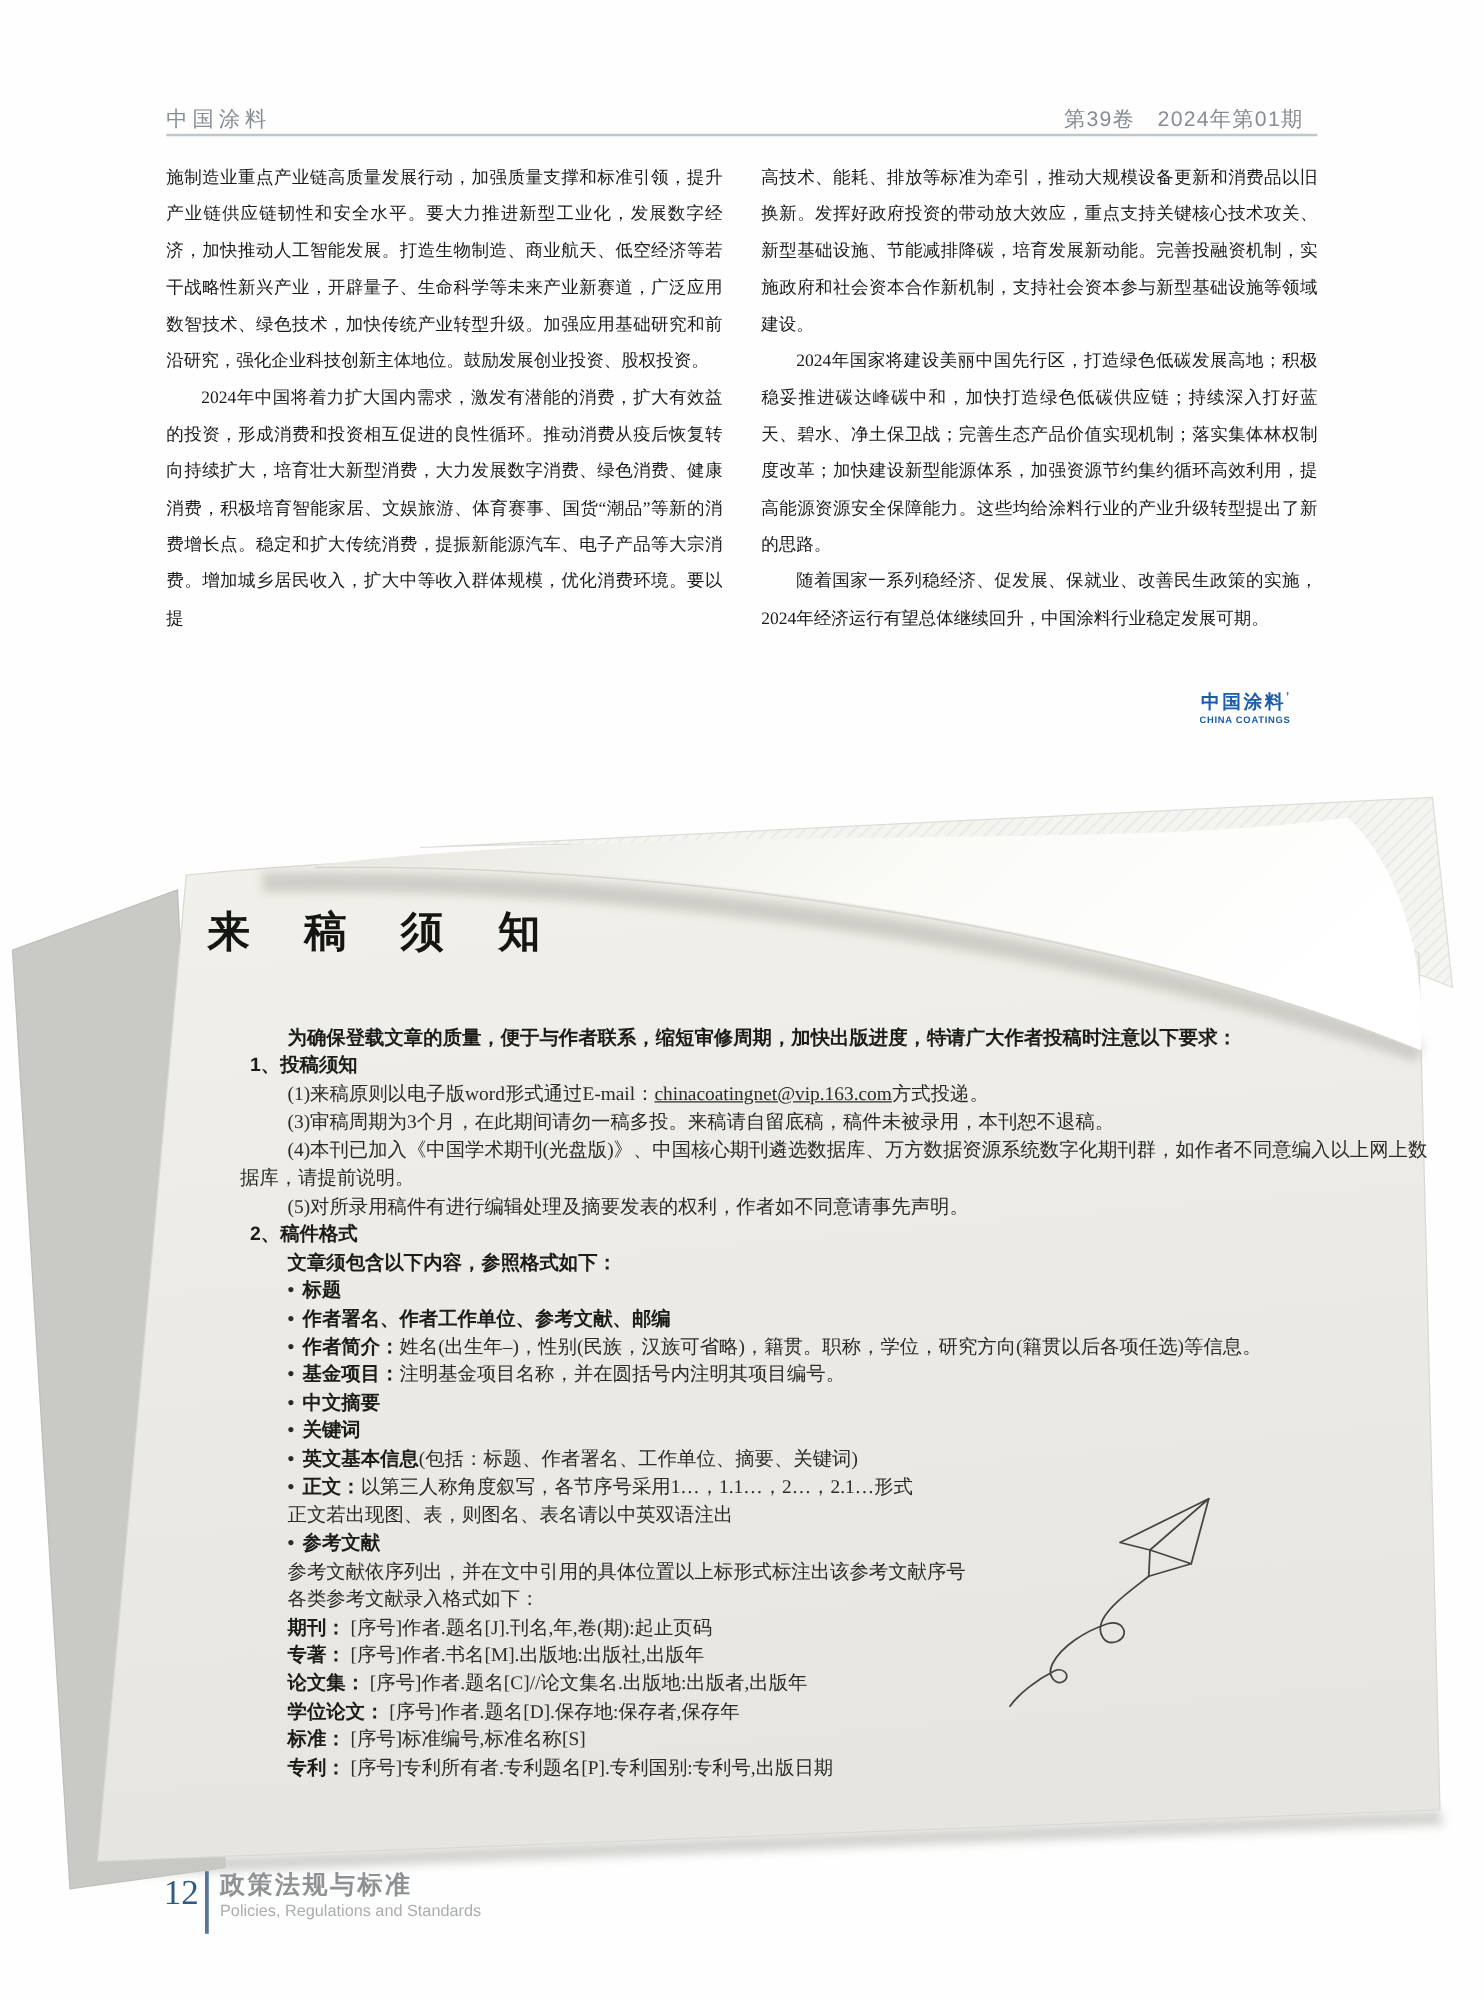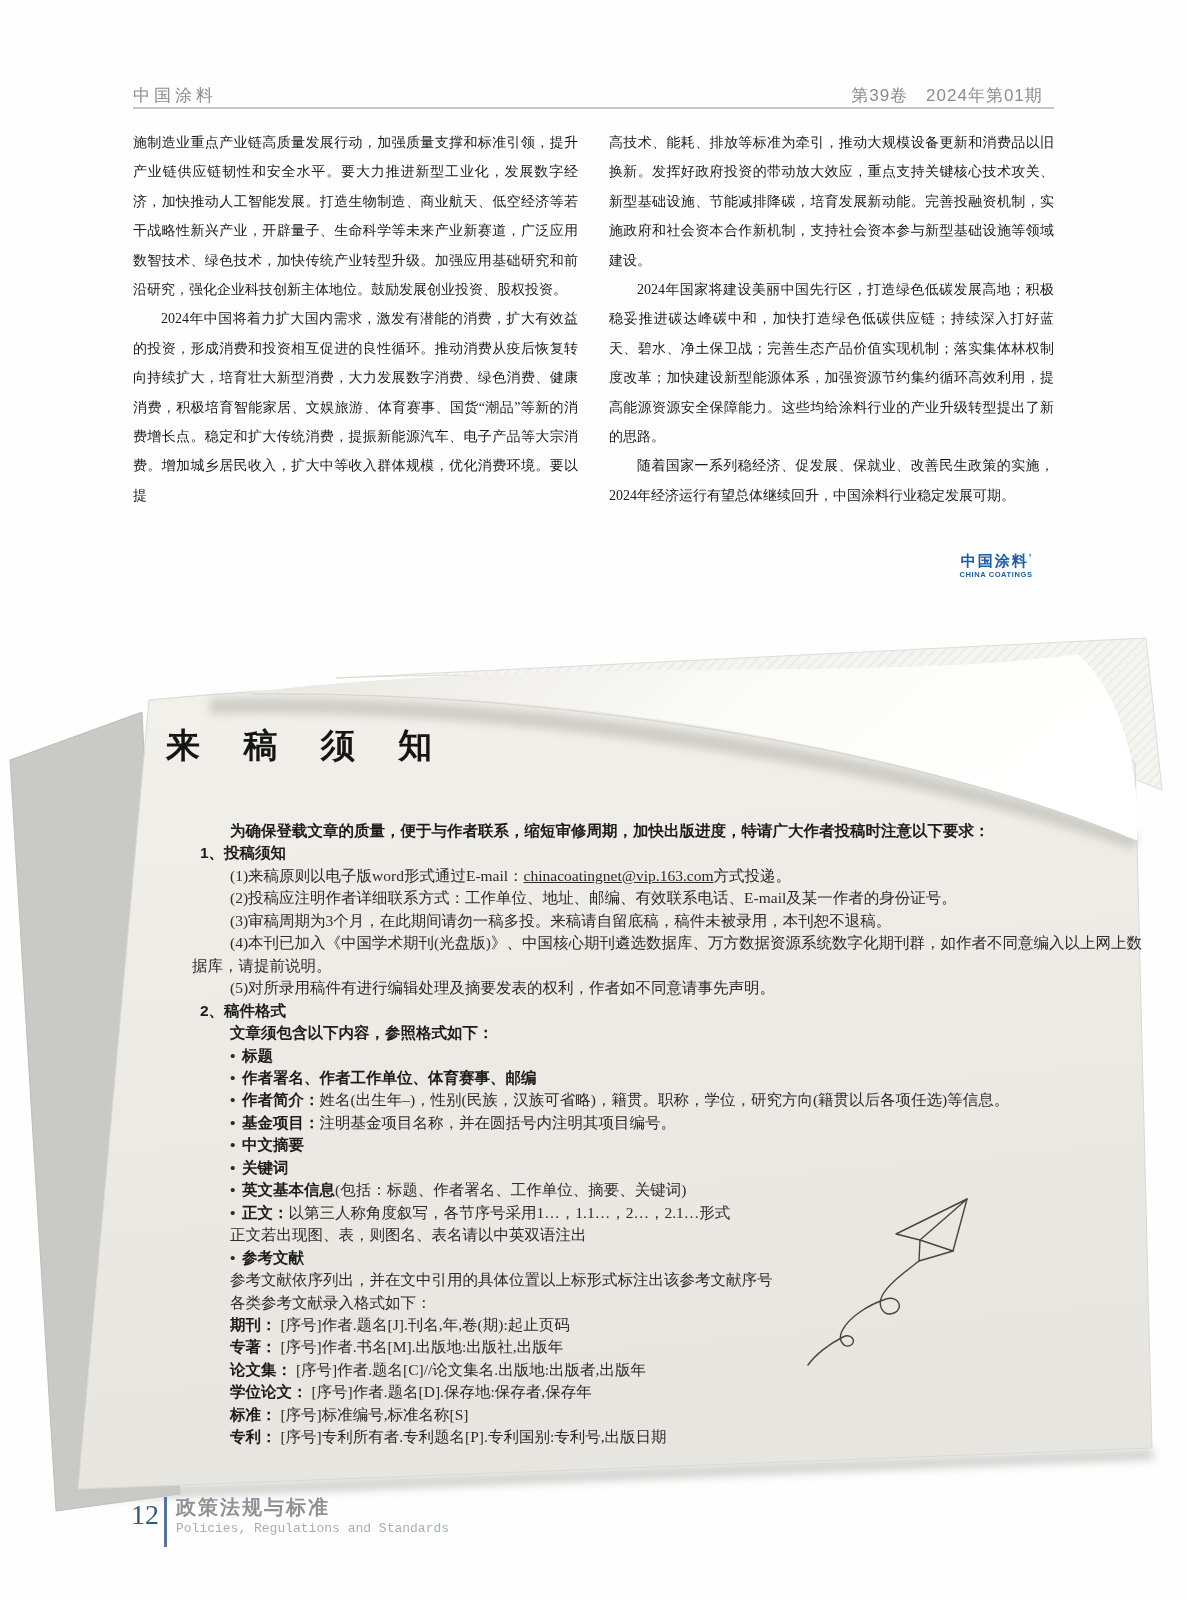--- a/index.html
+++ b/index.html
@@ -41,21 +41,21 @@
   .u{text-decoration:underline;}
   .contact{position:absolute;left:786px;top:1369px;font-size:15.5px;line-height:21.5px;
            font-family:"Liberation Sans",sans-serif;font-weight:bold;color:#222220;}
 
   
   .foot-num{position:absolute;left:131px;top:1499px;font-size:28px;color:#2d5b83;}
   .foot-bar{position:absolute;left:164px;top:1497px;width:3px;height:50px;background:#57759c;}
   .foot-cn{position:absolute;left:176px;top:1494px;font-size:20px;font-weight:bold;color:#8e9295;
            letter-spacing:2px;font-family:"Liberation Sans",sans-serif;}
   .foot-en{position:absolute;left:176px;top:1521px;font-size:13px;color:#aaadb0;
-           font-family:Liberation Mono, monospace;}
+           font-family:Liberation Sans, sans-serif;}
 </style>
 </head>
 <body>
 
 <div class="page">
 
   <div class="hdr-left">中国涂料</div>
   <div class="hdr-right">第39卷　2024年第01期</div>
   <div class="hdr-rule"></div>
 
@@ -118,30 +118,29 @@
     </g>
   </svg>
 
   <div class="notice-title">来 稿 须 知</div>
 
   <div class="notice-body">
     <div class="nb-intro nb-bold">为确保登载文章的质量，便于与作者联系，缩短审修周期，加快出版进度，特请广大作者投稿时注意以下要求：</div>
 
     <div class="nb-h nb-bold">1、投稿须知</div>
     <div class="nb-item"><span>(1)来稿原则以电子版word形式通过E-mail：</span><span class="u">chinacoatingnet@vip.163.com</span><span>方式投递。</span></div>
-    <div class="nb-item">(2)投稿应注明作者详细联系方式：工作单位、地址、邮编、有效联系电话、E-mail及某一作者的身份证号。</div>
     <div class="nb-item">(3)审稿周期为3个月，在此期间请勿一稿多投。来稿请自留底稿，稿件未被录用，本刊恕不退稿。</div>
     <div class="nb-item">(4)本刊已加入《中国学术期刊(光盘版)》、中国核心期刊遴选数据库、万方数据资源系统数字化期刊群，如作者不同意编入以上网上数据库，请提前说明。</div>
     <div class="nb-item">(5)对所录用稿件有进行编辑处理及摘要发表的权利，作者如不同意请事先声明。</div>
 
     <div class="nb-h nb-bold">2、稿件格式</div>
     <div class="nb-line nb-bold">文章须包含以下内容，参照格式如下：</div>
 
     <div class="nb-line"><span class="dot">•</span><span class="nb-bold">标题</span><span></span></div>
-    <div class="nb-line"><span class="dot">•</span><span class="nb-bold">作者署名、作者工作单位、体育赛事、邮编</span><span></span></div>
+    <div class="nb-line"><span class="dot">•</span><span class="nb-bold">作者署名、作者工作单位、参考文献、邮编</span><span></span></div>
     <div class="nb-line"><span class="dot">•</span><span class="nb-bold">作者简介：</span><span>姓名(出生年–)，性别(民族，汉族可省略)，籍贯。职称，学位，研究方向(籍贯以后各项任选)等信息。</span></div>
     <div class="nb-line"><span class="dot">•</span><span class="nb-bold">基金项目：</span><span>注明基金项目名称，并在圆括号内注明其项目编号。</span></div>
     <div class="nb-line"><span class="dot">•</span><span class="nb-bold">中文摘要</span><span></span></div>
     <div class="nb-line"><span class="dot">•</span><span class="nb-bold">关键词</span><span></span></div>
     <div class="nb-line"><span class="dot">•</span><span class="nb-bold">英文基本信息</span><span>(包括：标题、作者署名、工作单位、摘要、关键词)</span></div>
     <div class="nb-line"><span class="dot">•</span><span class="nb-bold">正文：</span><span>以第三人称角度叙写，各节序号采用1…，1.1…，2…，2.1…形式</span></div>
 
     <div class="nb-line">正文若出现图、表，则图名、表名请以中英双语注出</div>
 
     <div class="nb-line"><span class="dot">•</span><span class="nb-bold">参考文献</span></div>

